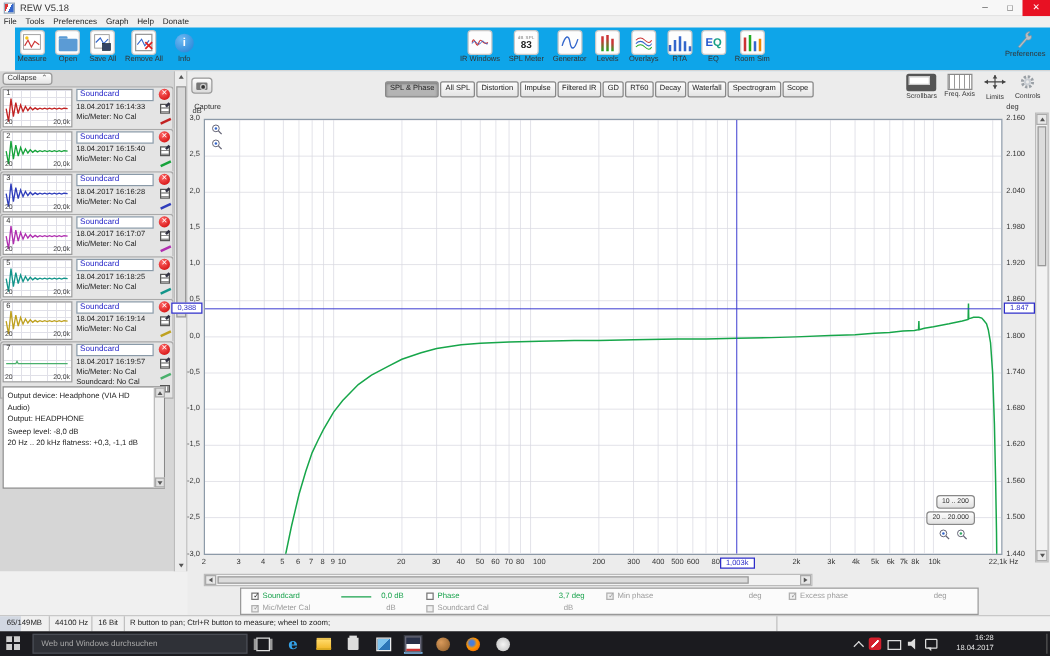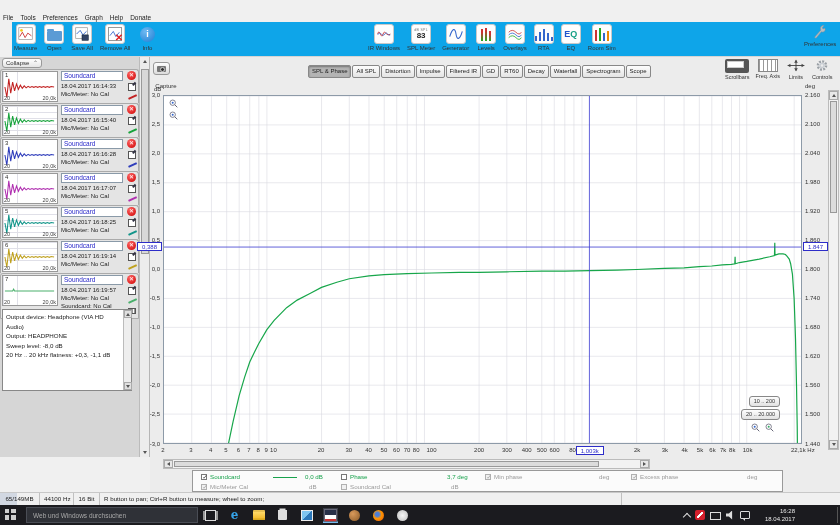--- a/index.html
+++ b/index.html
@@ -194,20 +194,27 @@
   .tr-chat{width:10px;height:8px;border:1px solid #ddd;border-radius:1px;position:relative}
   .tr-chat::after{content:'';position:absolute;left:1px;bottom:-3px;border-left:3px solid transparent;border-top:3px solid #ddd}
   #tr-clock{width:40px;text-align:right;color:#e8e8e8;font-size:6px;line-height:8px}
   #desk-sliver{position:absolute;right:0;top:2px;width:3px;height:16px;border-left:1px solid #555}
 </style>
 </head>
 <body>
 
 <div id="root">
 
+  <div id="titlebar">
+    <div id="app-icon"></div>
+    <span id="win-title">REW V5.18</span>
+    <div class="winbtn" id="btn-min"></div>
+    <div class="winbtn" id="btn-max"></div>
+    <div class="winbtn" id="btn-close"></div>
+  </div>
 
   <div id="menubar">
 
   <span class="menu-item">File</span>
       <span class="menu-item">Tools</span>
       <span class="menu-item">Preferences</span>
       <span class="menu-item">Graph</span>
       <span class="menu-item">Help</span>
       <span class="menu-item">Donate</span>
     </div>

